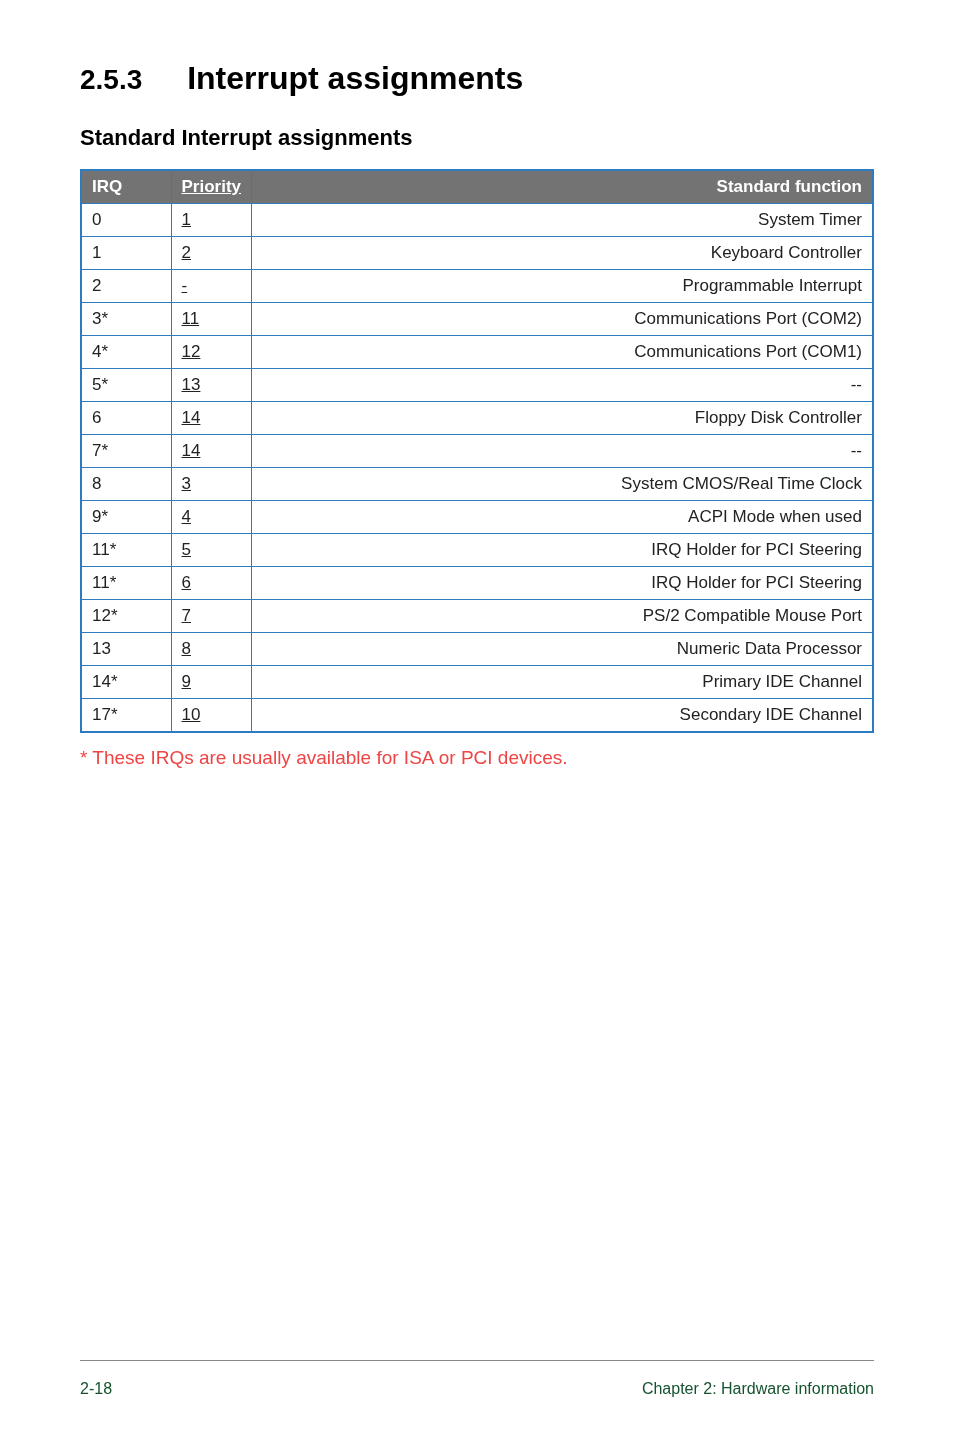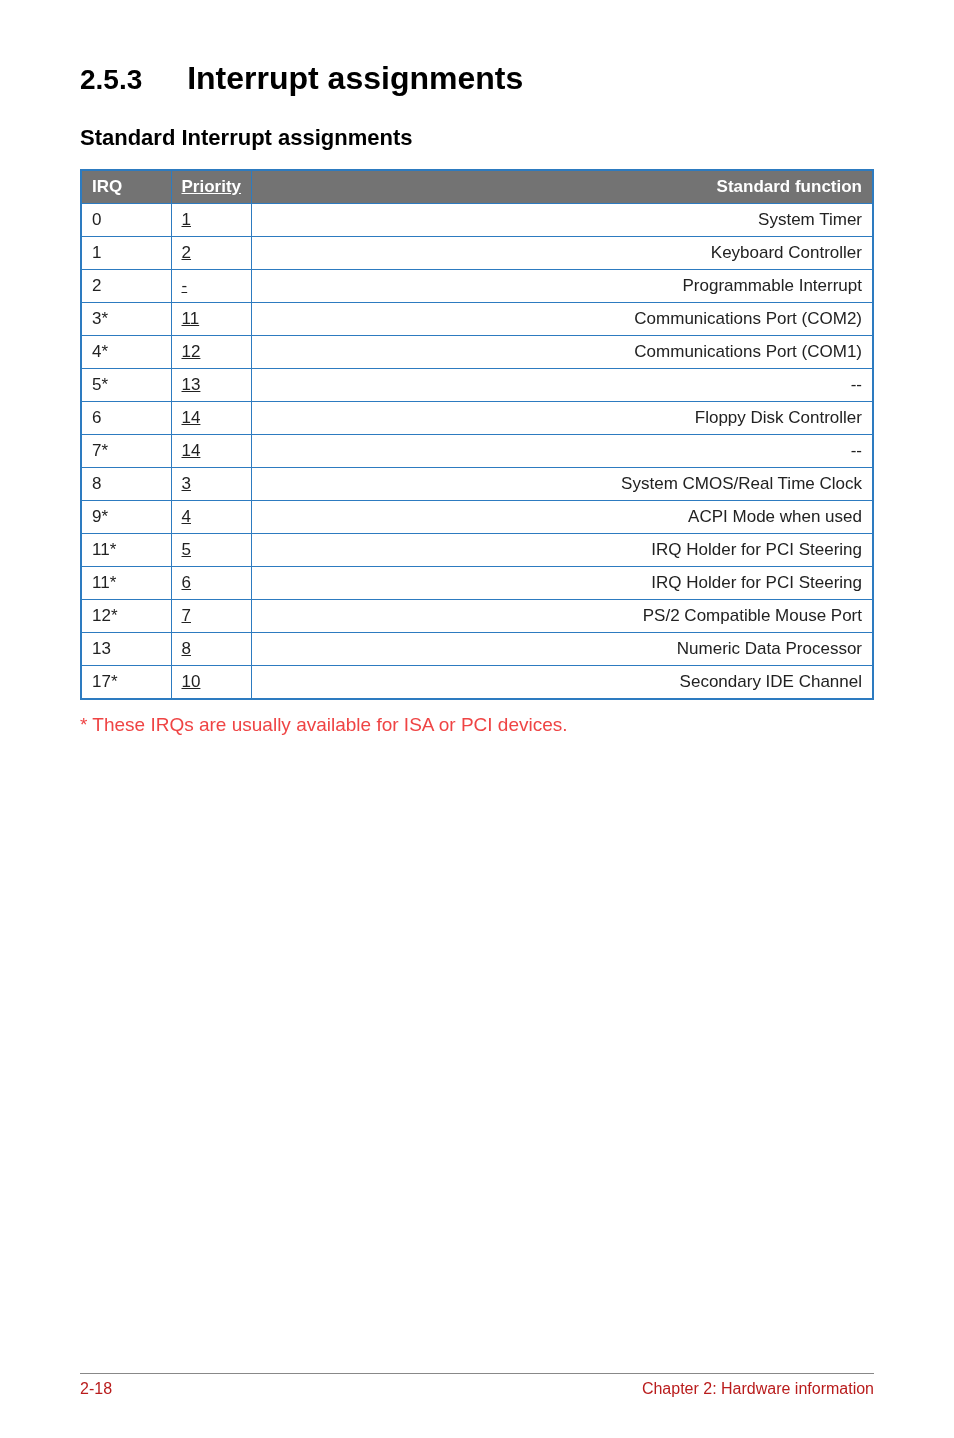--- a/index.html
+++ b/index.html
@@ -40,23 +40,23 @@
   table.irq th:last-child, table.irq td:last-child { border-right: none; text-align: right; }
   .col-irq { width: 90px; }
   .col-pri { width: 80px; text-decoration: underline; }
   .footnote { font-size: 19px; margin-top: 14px; color: #ef4444; }
   .footer {
     position: absolute;
     bottom: 40px;
     left: 80px;
     right: 80px;
     border-top: 1px solid #888;
-    padding-top: 6px;
+    padding-top: 19px;
     font-size: 16px;
-    color: #b91c1c;
+    color: #14532d;
     display: flex;
     justify-content: space-between;
   }
 </style>
 </head>
 <body>
 
 <h1 class="sec">
   <span class="section-num">2.5.3</span>
   <span class="section-title">Interrupt assignments</span>
@@ -137,20 +137,25 @@
         <td class="col-irq">12*</td>
         <td class="col-pri">7</td>
         <td>PS/2 Compatible Mouse Port</td>
       </tr>
       <tr>
         <td class="col-irq">13</td>
         <td class="col-pri">8</td>
         <td>Numeric Data Processor</td>
       </tr>
       <tr>
+        <td class="col-irq">14*</td>
+        <td class="col-pri">9</td>
+        <td>Primary IDE Channel</td>
+      </tr>
+      <tr>
         <td class="col-irq">17*</td>
         <td class="col-pri">10</td>
         <td>Secondary IDE Channel</td>
       </tr>
     </tbody>
 </table>
 
 <p class="footnote">* These IRQs are usually available for ISA or PCI devices.</p>
 
 <div class="footer">

